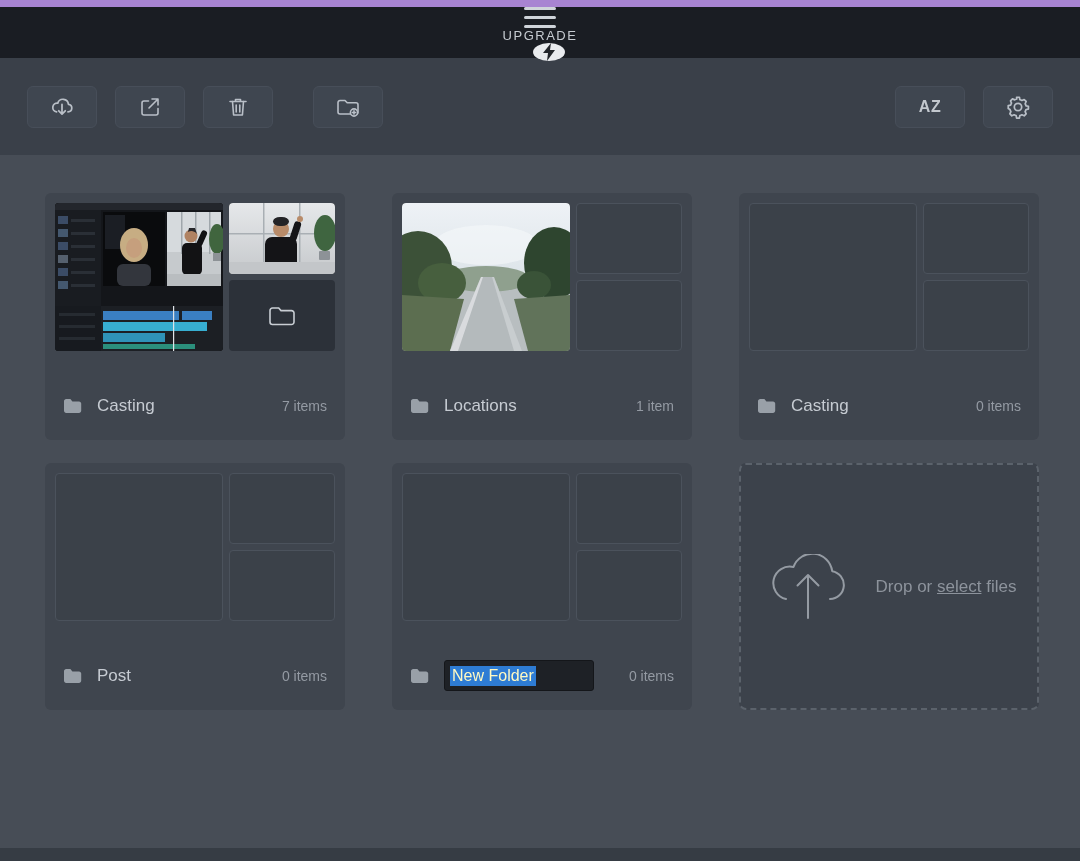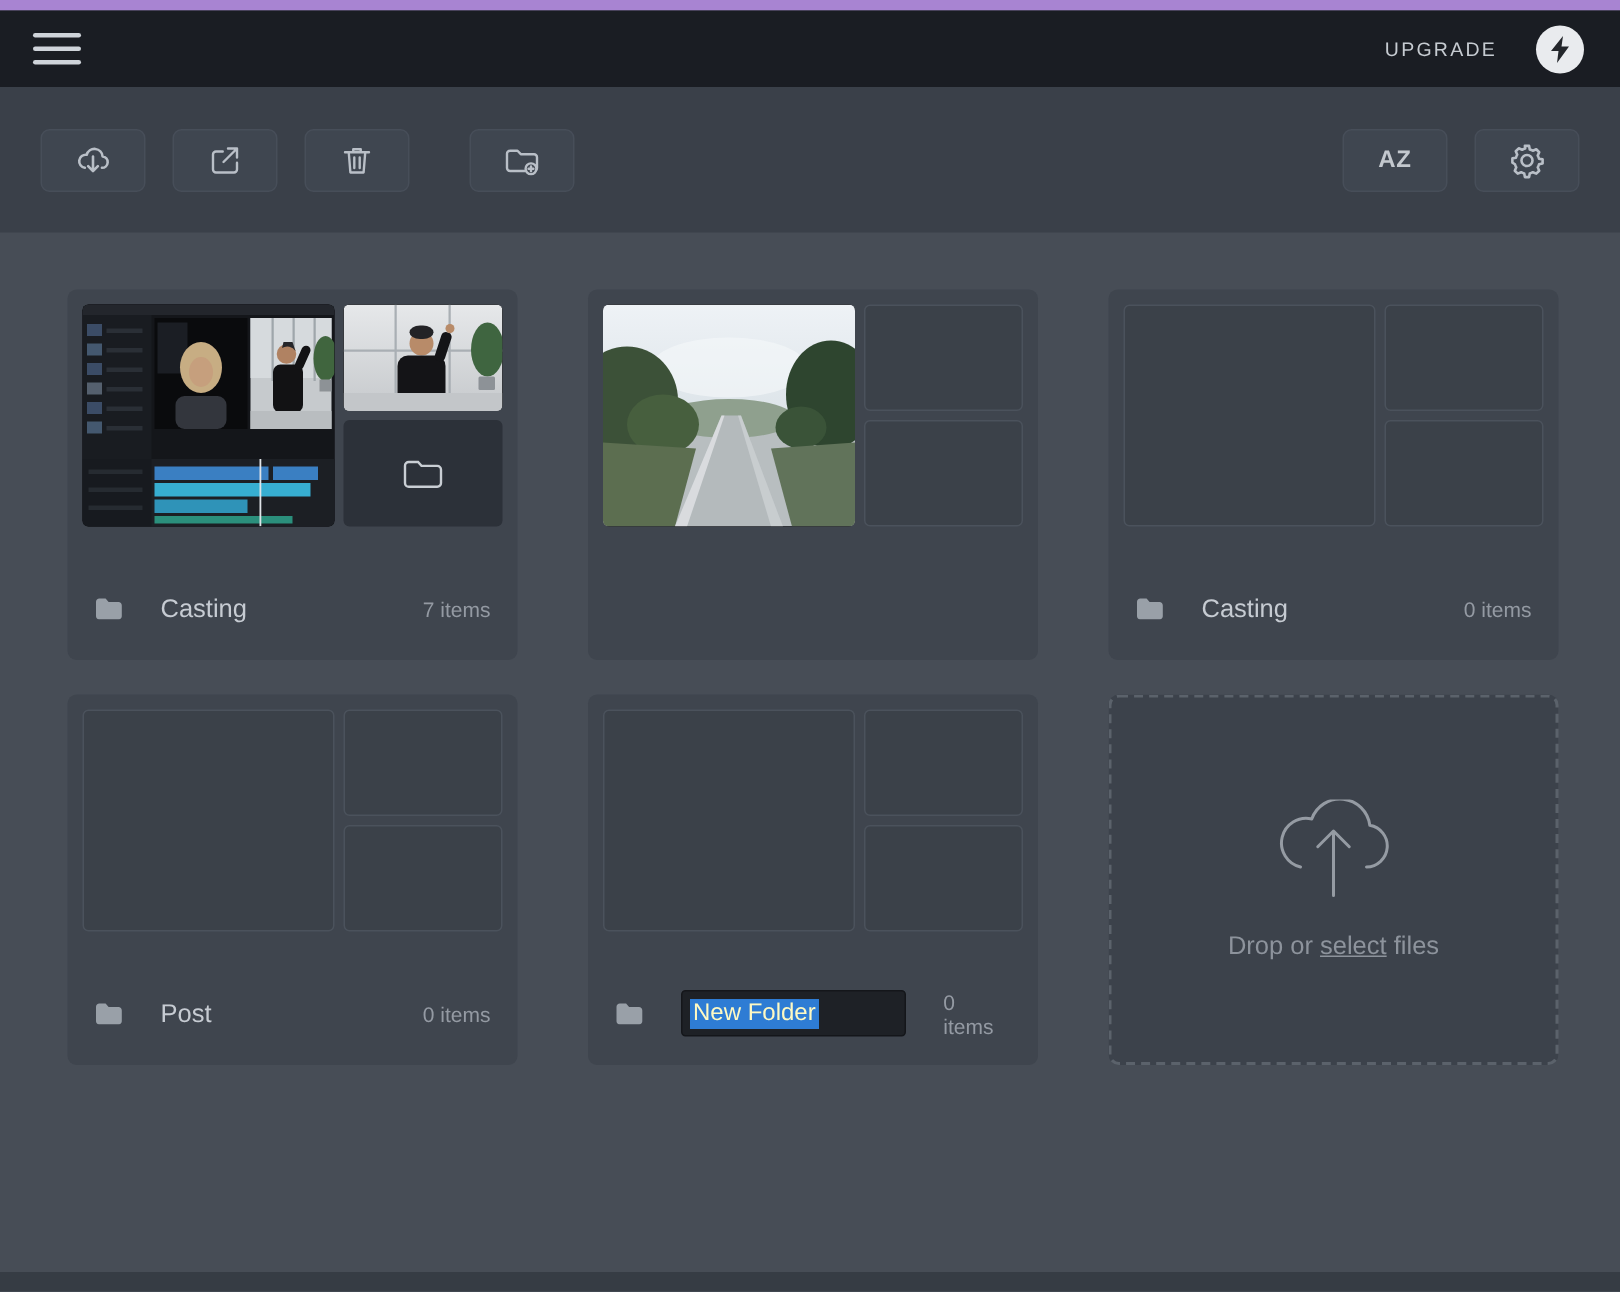--- a/index.html
+++ b/index.html
@@ -12,20 +12,21 @@
   }
 
   
   .accent-bar { height:7px; background:#a884d2; }
 
   
   .header {
     height:51px; background:#1a1d23;
     display:flex; align-items:center;
     padding:0 16px;
+    flex-direction:column;
   }
   .hamburger-btn {
     width:44px; height:38px; background:none; border:none; cursor:pointer;
     display:flex; flex-direction:column; justify-content:center; gap:6px; padding:0 6px;
   }
   .hamburger-btn span { display:block; height:3px; border-radius:2px; background:#cfd4da; }
   .header-spacer { flex:1; }
   .upgrade-btn {
     background:none; border:none; cursor:pointer;
     color:#c6cbd1; font-size:13px; letter-spacing:1.5px;
@@ -79,21 +80,21 @@
   .tile.image { border:none; background:#000; overflow:hidden; }
   .tile.image svg { width:100%; height:100%; display:block; }
   .tile.dark-folder {
     border:none; background:#2c3139;
     display:flex; align-items:center; justify-content:center;
   }
   .tile.dark-folder svg { stroke:#c9ced4; fill:none; stroke-width:1.6; }
 
   .card-footer {
     flex:1; display:flex; align-items:center;
-    padding:0 8px; gap:25px;margin-top:20px;
+    padding:0 8px; gap:15px;margin-top:20px;
   }
   .folder-icon svg { display:block; }
   .folder-name { font-size:17px; color:#c6cbd2; }
   .item-count { margin-left:auto; font-size:14px; color:#949aa3; }
 
   
   .name-input {
     width:150px; height:31px;
     background:#1e2126; border:1px solid #14161a; border-radius:3px;
     display:flex; align-items:center; padding:0 5px; cursor:text;
@@ -101,21 +102,21 @@
   .name-input .sel {
     background:#2e7cd4; color:#fef9c3; font-size:16px; padding:1px 2px;
     white-space:nowrap;
   }
 
   
   .dropzone {
     width:300px; height:247px;
     border:2px dashed #5b626b; border-radius:7px;
     background:#3c424b; cursor:pointer;
-    display:flex; flex-direction:column; align-items:center; justify-content:center;
+    display:flex; flex-direction:row; align-items:center; justify-content:center;
     gap:22px;
   }
   .dropzone svg { stroke:#959ba3; fill:none; stroke-width:2; stroke-linecap:round; stroke-linejoin:round; }
   .drop-text { color:#8d939c; font-size:17px; }
   .drop-text .link { text-decoration:underline; cursor:pointer; }
 
   .bottom-strip {
     position:absolute; left:0; bottom:0; width:100%; height:13px;
     background:#363c44;
   }
@@ -292,20 +293,29 @@
             <ellipse cx="132" cy="82" rx="17" ry="14" fill="#3a5338"></ellipse>
             <polygon points="168,92 112,96 126,148 168,148" fill="#61735a"></polygon>
             <polygon points="48,148 120,148 92,74 79,74" fill="#b4babc"></polygon>
             <polygon points="48,148 56,148 81,74 79,74" fill="#e8eaec" opacity="0.7"></polygon>
             <polygon points="112,148 120,148 92,74 90,74" fill="#dcdfe1" opacity="0.5"></polygon>
           </svg>
         </div>
         <div class="tile"></div>
         <div class="tile"></div>
       </div>
+      <div class="card-footer">
+        <span class="folder-icon">
+          <svg width="19" height="15" viewBox="0 0 19 15">
+              <path d="M1 3.2C1 2 2 1 3.2 1h4.2l2 2.4H16c1.2 0 2.2 1 2.2 2.2v7.2c0 1.2-1 2.2-2.2 2.2H3.2C2 15 1 14 1 12.8z" fill="#99a0a8"></path>
+            </svg>
+        </span>
+        <span class="folder-name">Locations</span>
+        <span class="item-count">1 item</span>
+      </div>
     </div>
 
     <div class="card">
       <div class="thumbs">
         <div class="tile thumb-main"></div>
         <div class="tile"></div>
         <div class="tile"></div>
       </div>
       <div class="card-footer">
         <span class="folder-icon">

